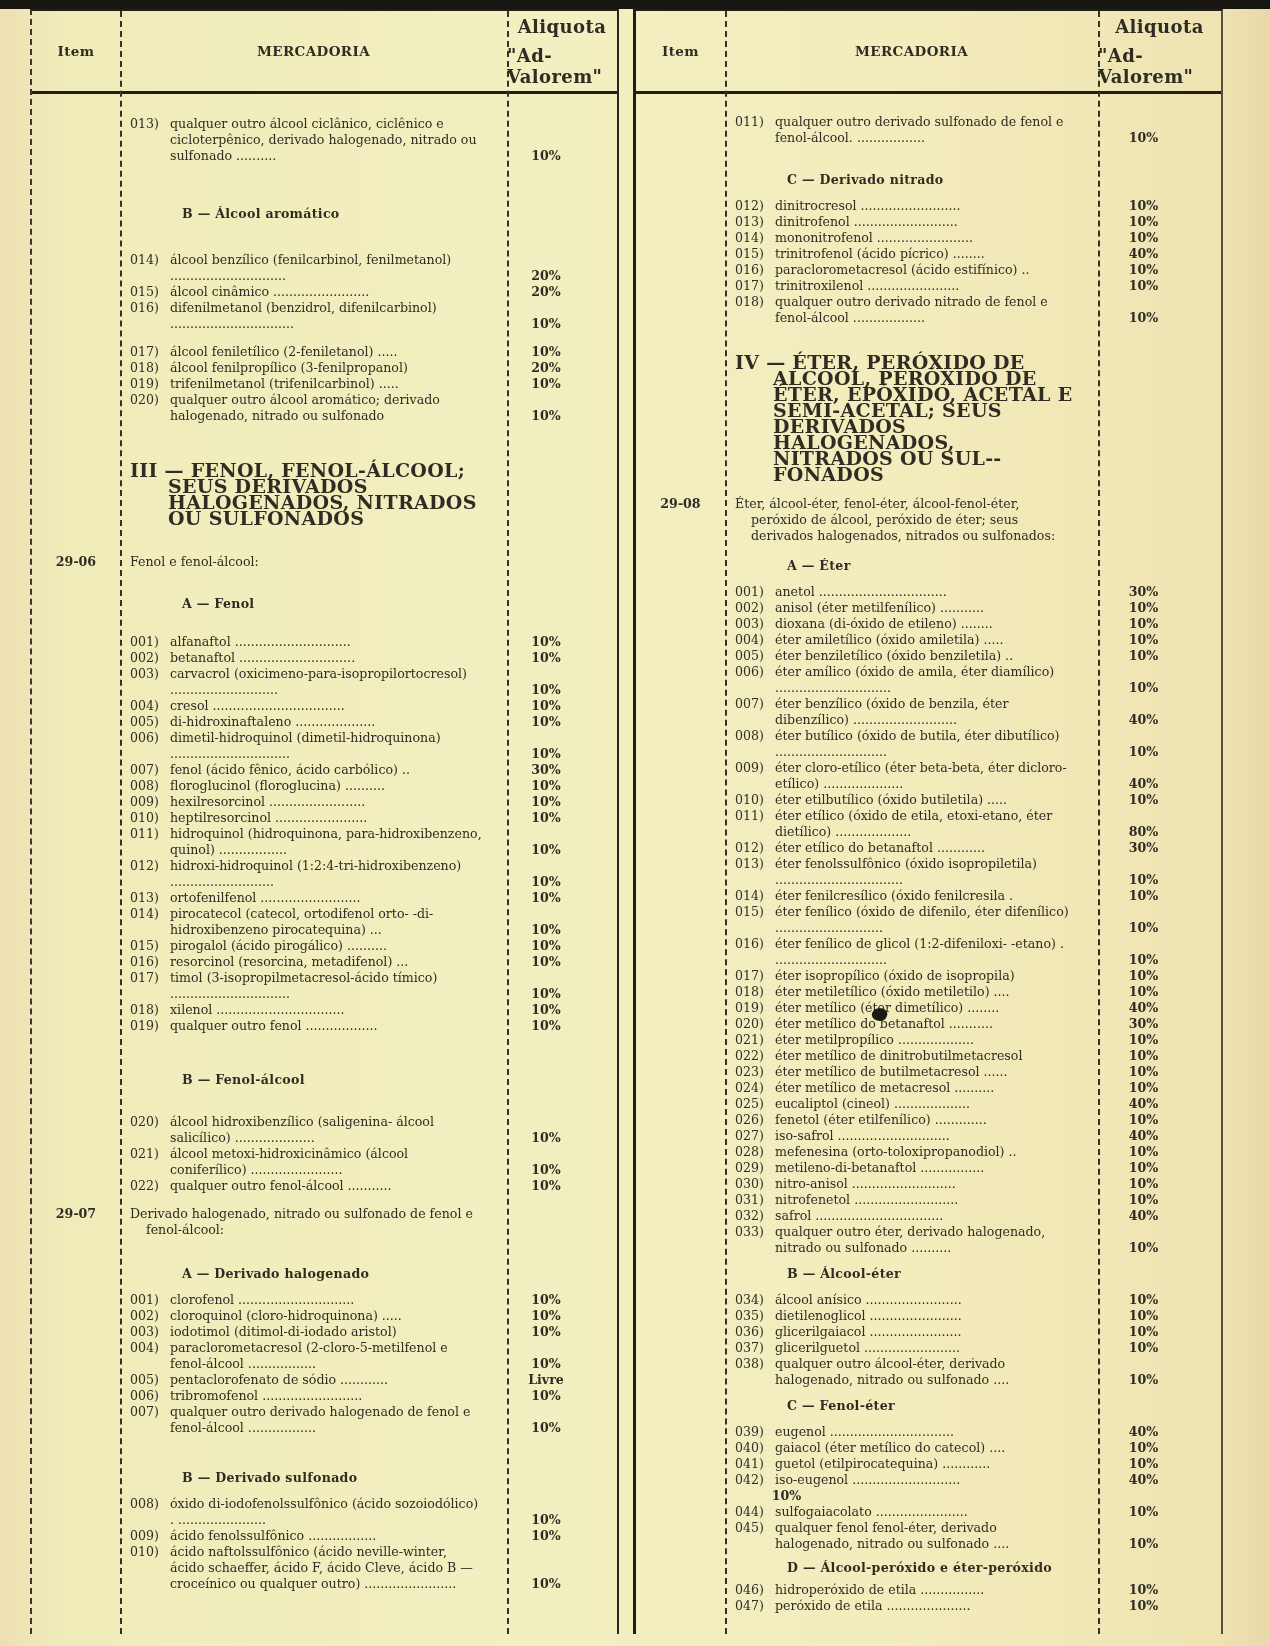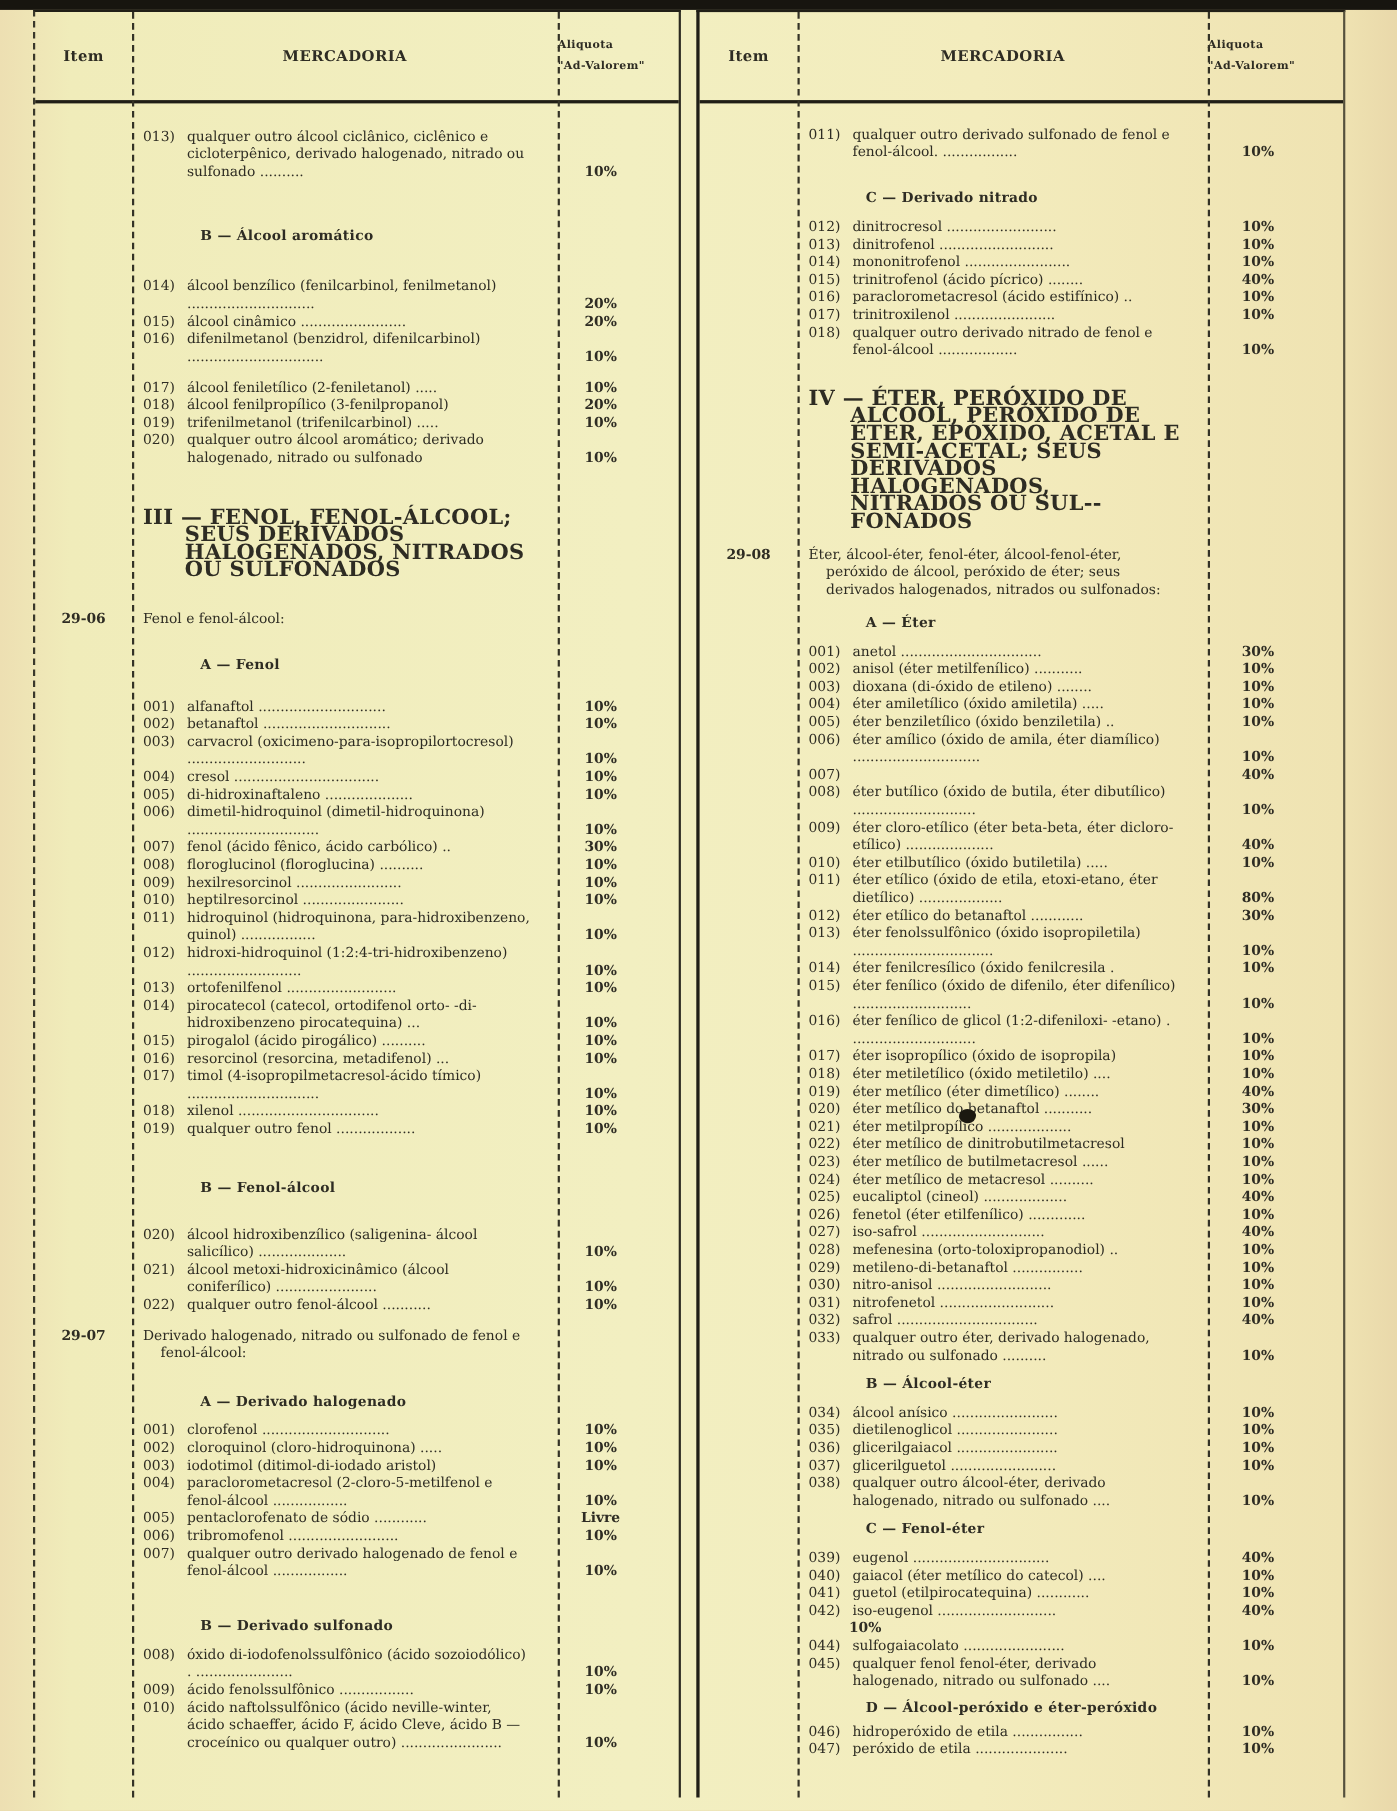--- a/index.html
+++ b/index.html
@@ -24,21 +24,21 @@
   .vl{position:absolute;top:0;bottom:0;width:0;border-left:2px dashed #343226;z-index:1}
   .vl1{left:var(--c1)}
   .vl2{left:calc(100% - var(--c3))}
   .phead{
     position:absolute;top:0;left:0;right:0;height:80px;
     display:flex;align-items:stretch;border-bottom:3px solid #201e16;
     font-weight:bold;font-size:13.5px;letter-spacing:.4px;
   }
   .ph-item{width:var(--c1);flex:none;display:flex;align-items:center;justify-content:center}
   .ph-merc{flex:1;display:flex;align-items:center;justify-content:center}
-  .ph-rate{width:var(--c3);flex:none;display:flex;flex-direction:column;align-items:flex-start;justify-content:center;gap:8px;font-size:10px}
+  .ph-rate{width:var(--c3);flex:none;display:flex;flex-direction:column;align-items:center;justify-content:center;gap:8px;font-size:18px}
   .pbody{position:absolute;top:83px;left:0;right:16px;font-size:12.6px;line-height:16px}
   .row{display:flex;align-items:stretch}
   .c-item{width:var(--c1);flex:none;text-align:center;font-weight:bold}
   .c-merc{flex:1;display:flex;padding:0 6px 0 10px;min-width:0}
   .c-rate{width:var(--c3);flex:none;display:flex;align-items:flex-end;justify-content:center;font-weight:bold}
   .num{width:40px;flex:none}
   .txt{flex:1;overflow-wrap:anywhere}
   .sec{display:block;flex:1;font-weight:bold;padding-left:52px;letter-spacing:.3px}
   .chap{display:block;flex:1;font-weight:bold;font-size:19px;padding-left:38px;text-indent:-38px;letter-spacing:.3px}
   .gtext{display:block;flex:1;padding-left:16px;text-indent:-16px}
@@ -337,21 +337,21 @@
             <span class="txt">resorcinol (resorcina, metadifenol) ...</span>
           </div>
           <div class="c-rate">
             <span class="rate">10%</span>
           </div>
         </div>
         <div class="row">
           <div class="c-item"></div>
           <div class="c-merc">
             <span class="num">017)</span>
-            <span class="txt">timol (4-isopropilmetacresol-ácido tímico) ..............................</span>
+            <span class="txt">timol (3-isopropilmetacresol-ácido tímico) ..............................</span>
           </div>
           <div class="c-rate">
             <span class="rate">10%</span>
           </div>
         </div>
         <div class="row">
           <div class="c-item"></div>
           <div class="c-merc">
             <span class="num">018)</span>
             <span class="txt">xilenol ................................</span>
@@ -722,20 +722,21 @@
             <span class="txt">éter amílico (óxido de amila, éter diamílico) .............................</span>
           </div>
           <div class="c-rate">
             <span class="rate">10%</span>
           </div>
         </div>
         <div class="row">
           <div class="c-item"></div>
           <div class="c-merc">
             <span class="num">007)</span>
+            <span class="txt">éter benzílico (óxido de benzila, éter dibenzílico) ..........................</span>
           </div>
           <div class="c-rate">
             <span class="rate">40%</span>
           </div>
         </div>
         <div class="row">
           <div class="c-item"></div>
           <div class="c-merc">
             <span class="num">008)</span>
             <span class="txt">éter butílico (óxido de butila, éter dibutílico) ............................</span>

